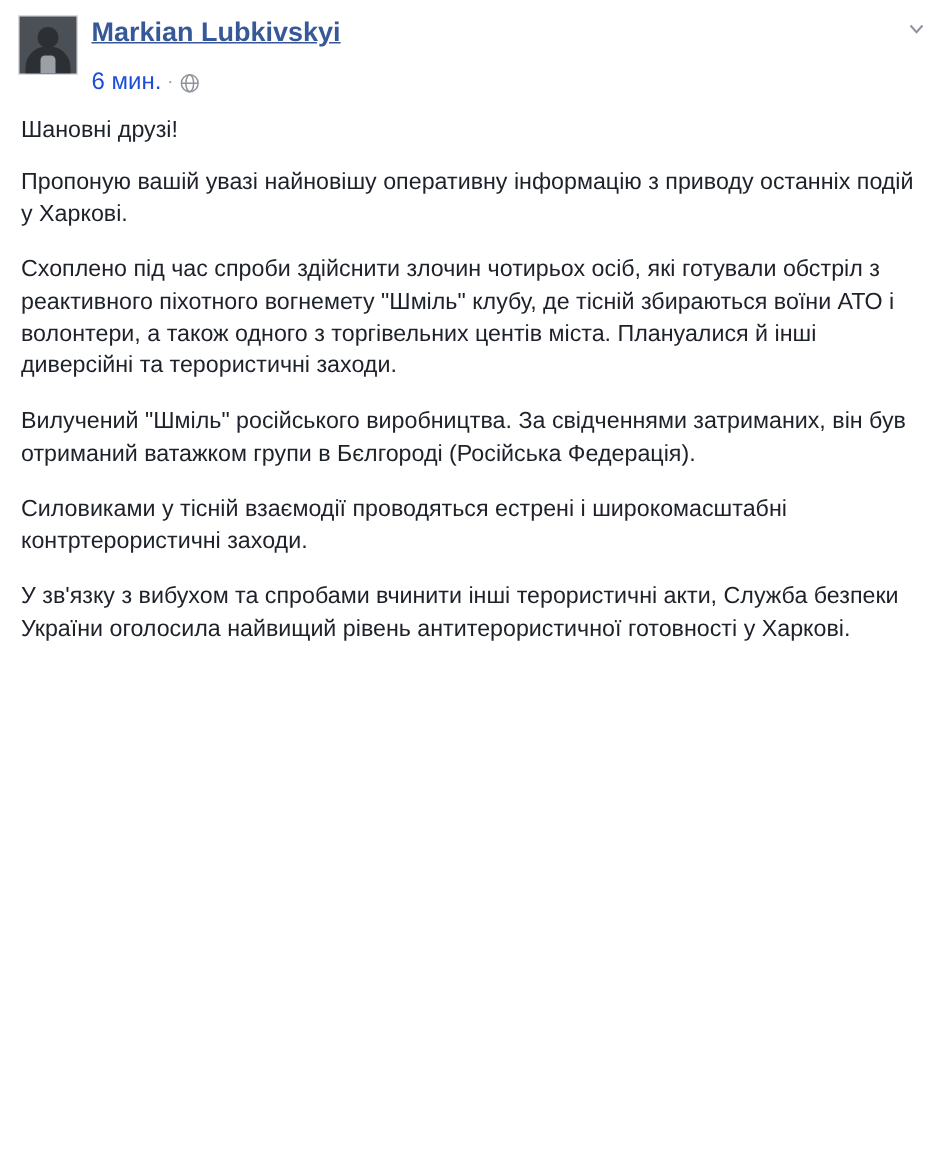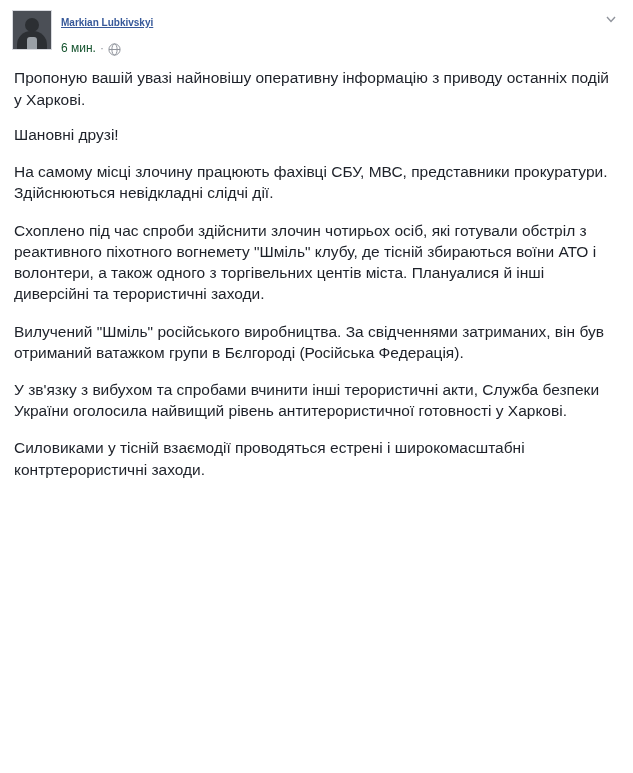--- a/index.html
+++ b/index.html
@@ -63,36 +63,36 @@
     left: 14px;
     bottom: 0;
     border-radius: 3px 3px 0 0;
   }
   .header-text {
     margin-left: 9px;
     padding-top: 1px;
     line-height: 1.2;
   }
   .author-name {
-    font-size: 10px;
+    font-size: 18px;
     font-weight: bold;
     color: #365899;
     display: inline-block;
     margin-bottom: 3px;
   }
   .meta-row {
     display: flex;
     align-items: center;
     font-size: 12px;
     color: #90949c;
     margin-top: 9px;
   }
   .timestamp {
-    color: #14532d;
-    font-size: 12px;
+    color: #1d4ed8;
+    font-size: 16px;
   }
   .meta-sep {
     margin: 0 4px;
     color: #90949c;
     font-size: 12px;
   }
   .globe-icon {
     width: 13px;
     height: 13px;
     display: inline-block;
@@ -151,22 +151,21 @@
       </div>
     </div>
     <div class="menu-chevron">
       <svg width="14" height="14" viewBox="0 0 14 14" aria-hidden="true">
         <path d="M3 5 L7 9.4 L11 5" fill="none" stroke="#90949c" stroke-width="1.4"></path>
       </svg>
     </div>
   </div>
 
   <div class="post-body">
+    <p>Шановні друзі!</p>
     <p>Пропоную вашій увазі найновішу оперативну інформацію з приводу останніх подій у Харкові.</p>
-    <p>Шановні друзі!</p>
-    <p>На самому місці злочину працюють фахівці СБУ, МВС, представники прокуратури. Здійснюються невідкладні слідчі дії.</p>
     <p>Схоплено під час спроби здійснити злочин чотирьох осіб, які готували обстріл з реактивного піхотного вогнемету "Шміль" клубу, де тісній збираються воїни АТО і волонтери, а також одного з торгівельних центів міста. Плануалися й інші диверсійні та терористичні заходи.</p>
     <p>Вилучений "Шміль" російського виробництва. За свідченнями затриманих, він був отриманий ватажком групи в Бєлгороді (Російська Федерація).</p>
+    <p>Силовиками у тісній взаємодії проводяться естрені і широкомасштабні контртерористичні заходи.</p>
     <p>У зв'язку з вибухом та спробами вчинити інші терористичні акти, Служба безпеки України оголосила найвищий рівень антитерористичної готовності у Харкові.</p>
-    <p>Силовиками у тісній взаємодії проводяться естрені і широкомасштабні контртерористичні заходи.</p>
   </div>
 
 </div>
 
 </body></html>

